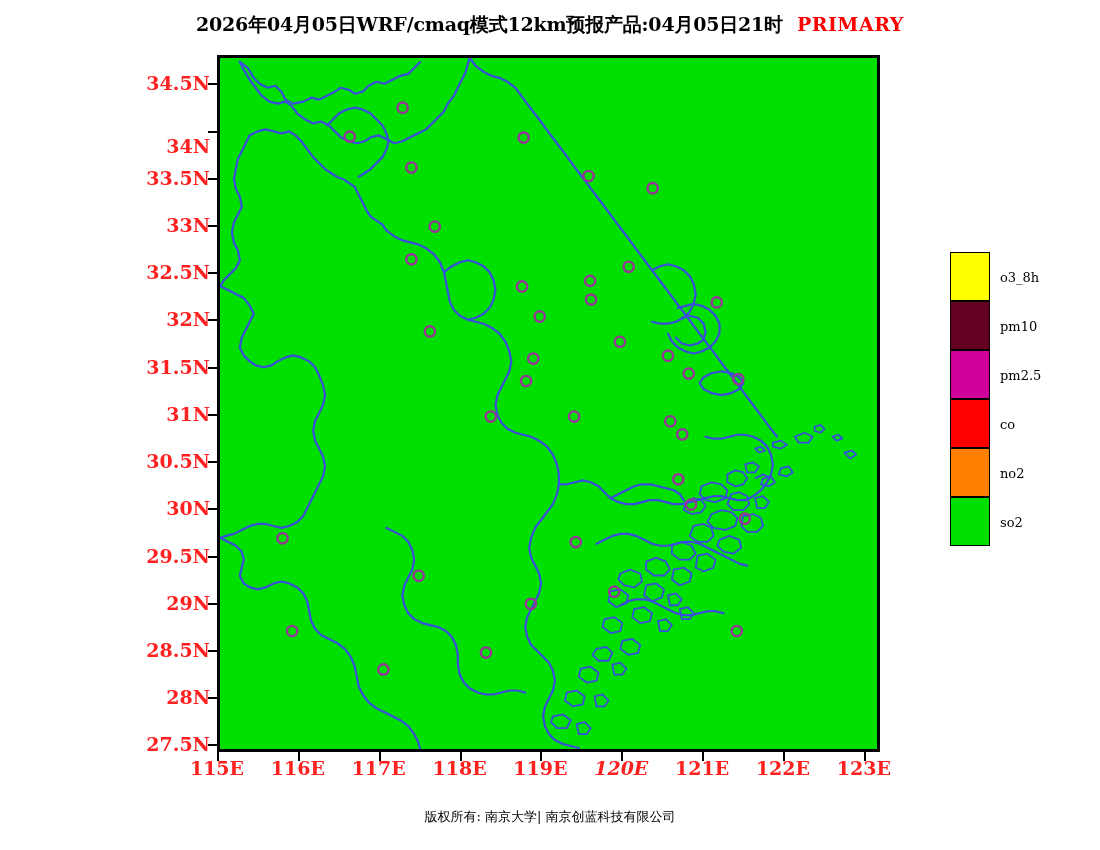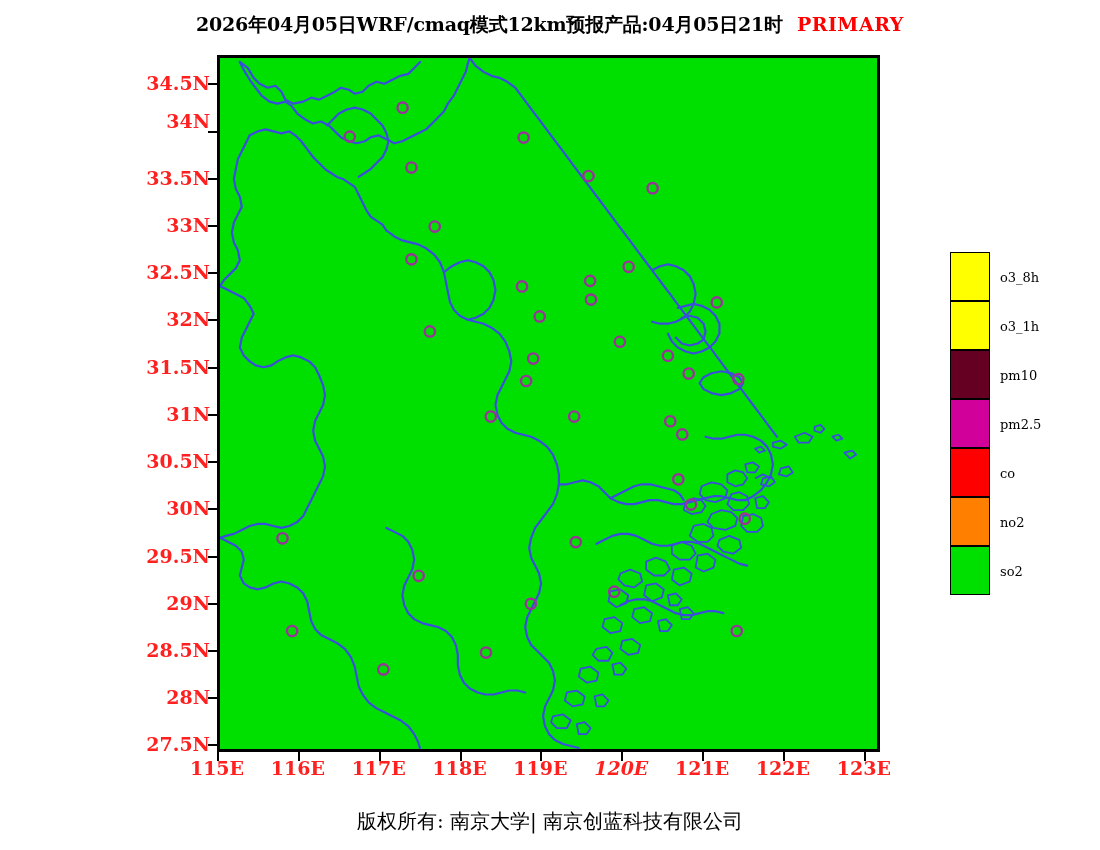--- a/index.html
+++ b/index.html
@@ -133,21 +133,21 @@
   }
 
   
   #footer {
     position: absolute;
     left: 0;
     top: 808px;
     width: 1100px;
     text-align: center;
     font-family: "DejaVu Serif", "Liberation Serif", serif;
-    font-size: 20px;
+    font-size: 13px;
     color: #000000;
     white-space: nowrap;
   }
 </style>
 </head>
 <body>
 
 <div id="title-bar">
   <span id="title-main">2026年04月05日WRF/cmaq模式12km预报产品:04月05日21时</span><span id="title-primary">PRIMARY</span>
 </div>
@@ -289,21 +289,21 @@
     <div class="axis-label ylabel" style="top: 547.778px;">29N</div>
     <div class="axis-label ylabel" style="top: 500.556px;">29.5N</div>
     <div class="axis-label ylabel" style="top: 453.333px;">30N</div>
     <div class="axis-label ylabel" style="top: 406.111px;">30.5N</div>
     <div class="axis-label ylabel" style="top: 358.889px;">31N</div>
     <div class="axis-label ylabel" style="top: 311.667px;">31.5N</div>
     <div class="axis-label ylabel" style="top: 264.444px;">32N</div>
     <div class="axis-label ylabel" style="top: 217.222px;">32.5N</div>
     <div class="axis-label ylabel" style="top: 170px; margin-left: 32px;">33N</div>
     <div class="axis-label ylabel" style="top: 122.778px;">33.5N</div>
-    <div class="axis-label ylabel" style="top: 66px; text-align: right;">34N</div>
+    <div class="axis-label ylabel" style="top: 91px; text-align: right;">34N</div>
     <div class="axis-label ylabel" style="top: 28.3333px;">34.5N</div>
   </div>
 <div id="x-axis-labels">
     <div class="axis-label xlabel" style="left: 0px;">115E</div>
     <div class="axis-label xlabel" style="left: 80.8537px;">116E</div>
     <div class="axis-label xlabel" style="left: 161.707px;">117E</div>
     <div class="axis-label xlabel" style="left: 242.561px;">118E</div>
     <div class="axis-label xlabel" style="left: 323.415px;">119E</div>
     <div class="axis-label xlabel" style="left: 404.268px; font-style: italic;">120E</div>
     <div class="axis-label xlabel" style="left: 485.122px;">121E</div>
@@ -336,24 +336,20 @@
     <div class="tick-x" style="left: 782.976px;"></div>
     <div class="tick-x" style="left: 863.829px;"></div>
   </div>
 
 <div id="legend">
     <div class="legend-row">
       <div class="legend-swatch" style="background: rgb(255, 255, 0);"></div>
       <div class="legend-text">o3_8h</div>
     </div>
     <div class="legend-row">
-      <div class="legend-swatch" style="background: rgb(255, 255, 0);"></div>
-      <div class="legend-text">o3_1h</div>
-    </div>
-    <div class="legend-row">
       <div class="legend-swatch" style="background: rgb(102, 0, 34);"></div>
       <div class="legend-text">pm10</div>
     </div>
     <div class="legend-row">
       <div class="legend-swatch" style="background: rgb(209, 0, 154);"></div>
       <div class="legend-text">pm2.5</div>
     </div>
     <div class="legend-row">
       <div class="legend-swatch" style="background: rgb(255, 0, 0);"></div>
       <div class="legend-text">co</div>

